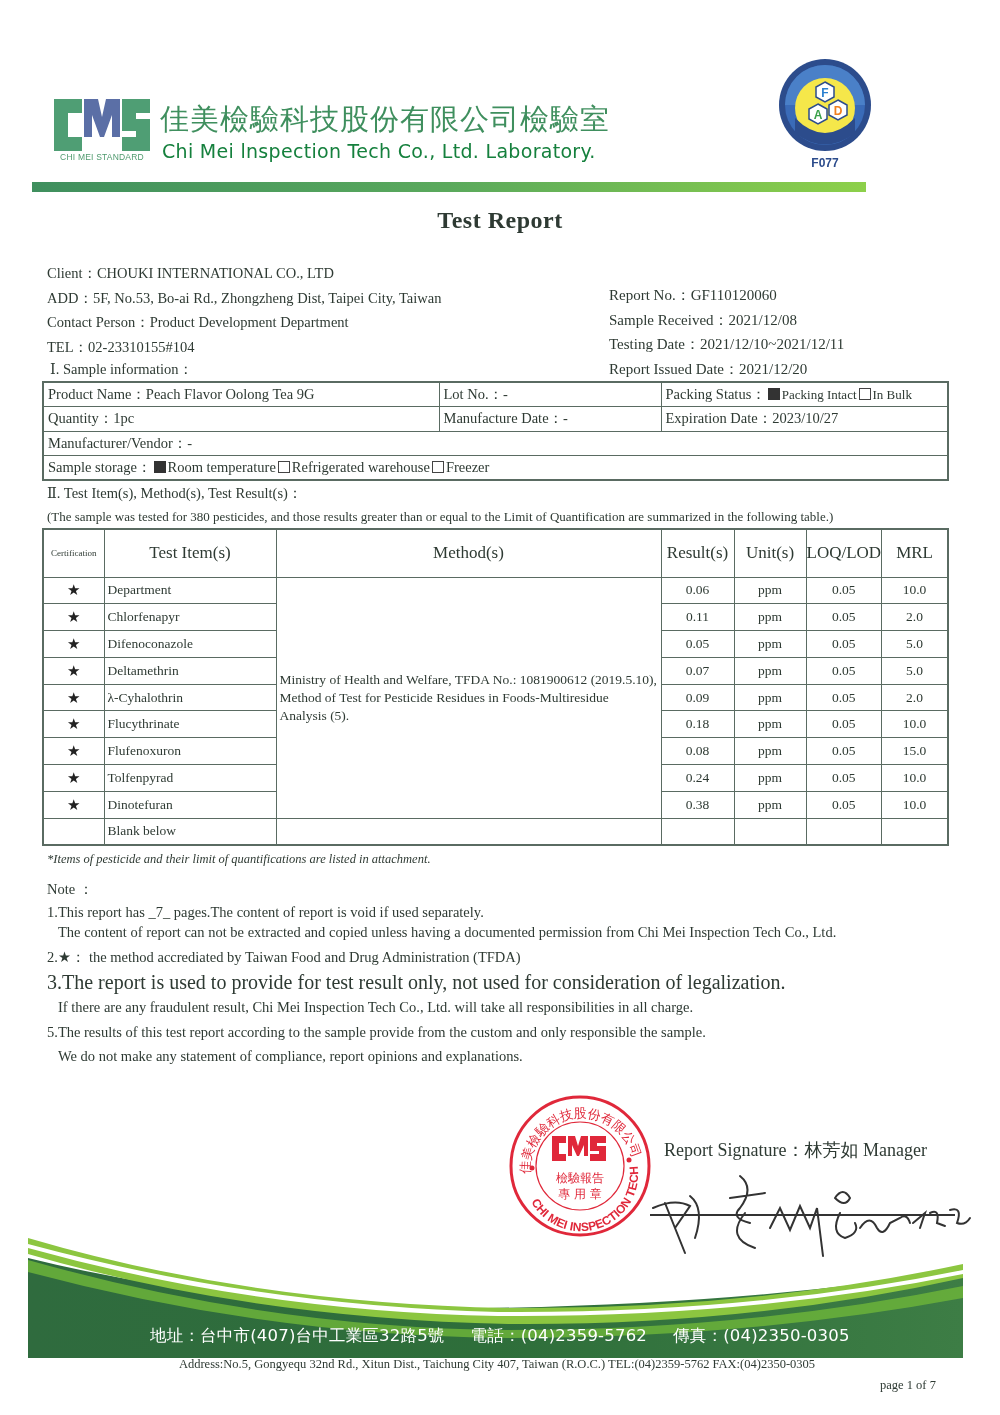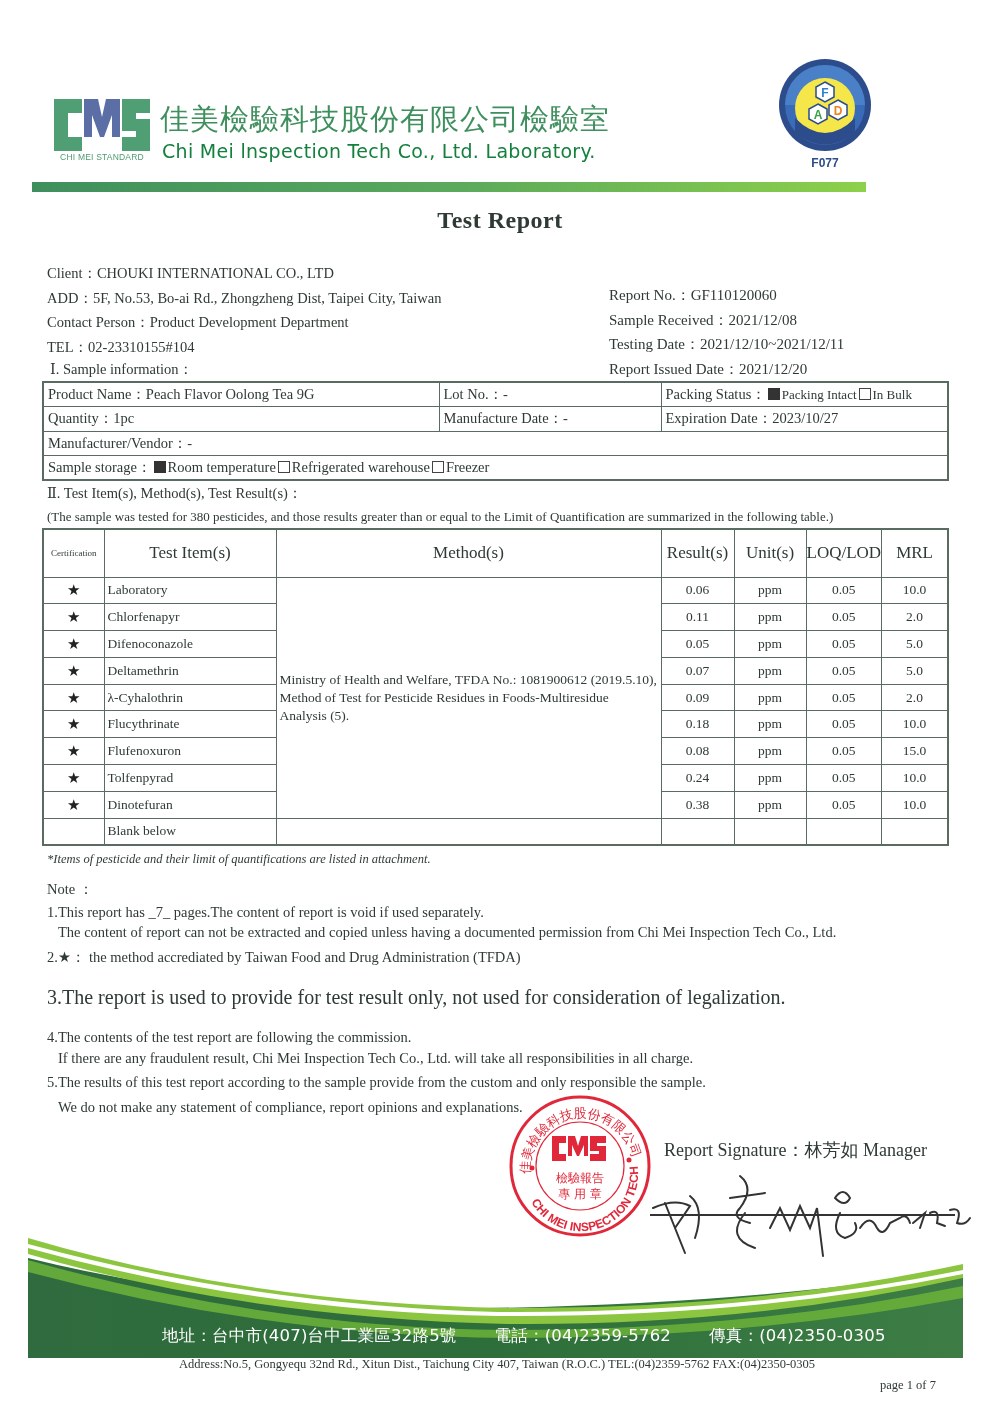--- a/index.html
+++ b/index.html
@@ -44,33 +44,33 @@
   .res-table td { height: 26.8px; text-align: center; }
   .res-table td.item { text-align: left; padding-left: 3px; }
   .res-table td.method { text-align: left; padding: 0 3px; line-height: 18px; font-size: 13.5px; }
   .star { font-size: 15px; color: #222; }
 
   .footnote { position: absolute; left: 47px; top: 852px; font-size: 12.5px; white-space: nowrap; font-style: italic; }
 
   
   .notes { position: absolute; left: 47px; top: 879px; font-size: 14.5px; line-height: 20.5px; white-space: nowrap; }
   .notes .indent { padding-left: 11px; }
-  .notes .big { font-size: 20px; line-height: 28px; margin: 16px 0; }
+  .notes .big { font-size: 20px; line-height: 28px; margin: 1px 0; }
   .notes .gap { margin-top: 4px; }
 
   
   .seal { position: absolute; left: 508px; top: 1094px; width: 144px; height: 144px; }
   .sig-label { position: absolute; left: 664px; top: 1138px; font-size: 18px; white-space: nowrap; }
   .sig-line { position: absolute; left: 650px; top: 1214px; width: 305px; height: 2px; background: #333; }
   .sig-scribble { position: absolute; left: 645px; top: 1168px; width: 330px; height: 90px; }
 
   
   .footer-wave { position: absolute; left: 28px; top: 1238px; width: 935px; height: 120px; }
   .footer-cn { position: absolute; left: 150px; top: 1325px; font-family: "DejaVu Sans", sans-serif; font-size: 16.5px; color: #ffffff; white-space: nowrap; letter-spacing: 0.2px; }
-  .footer-cn span { margin-right: 26px; margin-left: 12px; }
+  .footer-cn span { margin-right: 26px; }
   .footer-en { position: absolute; left: 0; width: 994px; top: 1357px; text-align: center; font-size: 12.5px; white-space: nowrap; }
   .page-num { position: absolute; left: 880px; top: 1378px; font-size: 12.5px; white-space: nowrap; }
 </style>
 </head>
 <body>
 
 <div class="logo">
   <svg width="100" height="56" viewBox="0 0 100 56">
 
     <path d="M2 2 H30 V16 H16 V40 H30 V54 H2 Z" fill="#4f9e74"></path>
@@ -156,21 +156,21 @@
       <th style="width:385px">Method(s)</th>
       <th style="width:73px">Result(s)</th>
       <th style="width:72px">Unit(s)</th>
       <th style="width:72px">LOQ/LOD</th>
       <th>MRL</th>
     </tr>
   </thead>
   <tbody id="res-body">
       <tr>
         <td class="star">★</td>
-        <td class="item">Laboratory</td>
+        <td class="item">Department</td>
         <td class="method" rowspan="9">Ministry of Health and Welfare, TFDA No.: 1081900612 (2019.5.10), Method of Test for Pesticide Residues in Foods-Multiresidue Analysis (5).</td>
         <td>0.06</td>
         <td>ppm</td>
         <td>0.05</td>
         <td>10.0</td>
       </tr>
       <tr>
         <td class="star">★</td>
         <td class="item">Chlorfenapyr</td>
         <td>0.11</td>
@@ -247,21 +247,20 @@
 </table>
 
 <div class="footnote">*Items of pesticide and their limit of quantifications are listed in attachment.</div>
 
 <div class="notes">
   <div style="margin-bottom:2px">Note ：</div>
   <div>1.This report has _7_ pages.The content of report is void if used separately.</div>
   <div class="indent">The content of report can not be extracted and copied unless having a documented permission from Chi Mei Inspection Tech Co., Ltd.</div>
   <div class="gap"><span>2.</span><span>★</span><span>：  the method accrediated by Taiwan Food and Drug Administration (TFDA)</span></div>
   <div class="big">3.The report is used to provide for test result only, not used for consideration of legalization.</div>
-  <div>4.The contents of the test report are following the commission.</div>
   <div class="indent">If there are any fraudulent result, Chi Mei Inspection Tech Co., Ltd. will take all responsibilities in all charge.</div>
   <div class="gap">5.The results of this test report according to the sample provide from the custom and only responsible the sample.</div>
   <div class="indent" style="margin-top:4px">We do not make any statement of compliance, report opinions and explanations.</div>
 </div>
 
 <div class="seal">
   <svg width="144" height="144" viewBox="0 0 144 144">
     <defs>
       <path id="sealTop" d="M22 80 A52 52 0 0 1 124 62"></path>
       <path id="sealBottom" d="M16 84 A57 57 0 0 0 130 76"></path>

